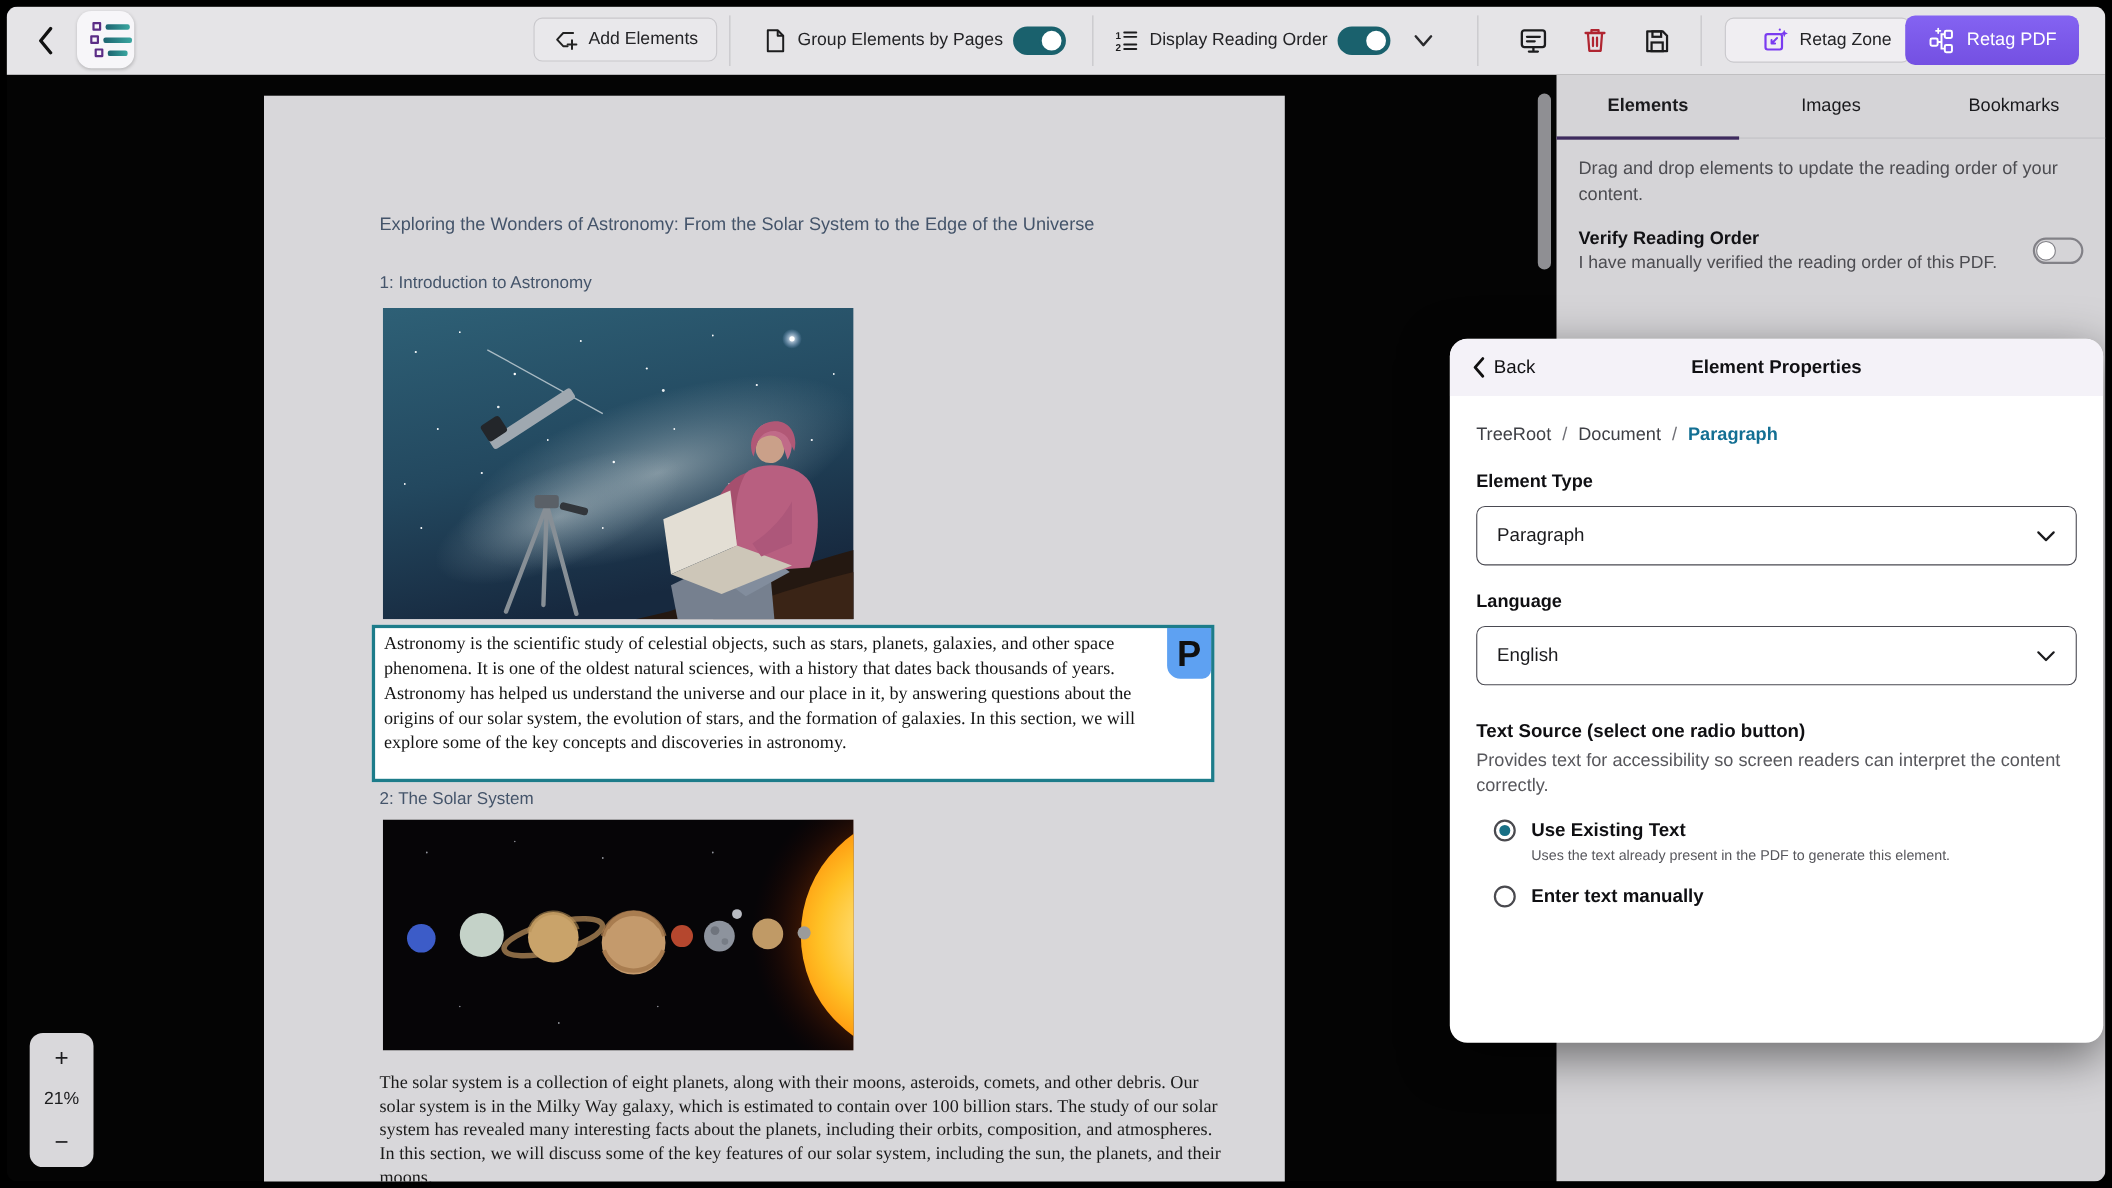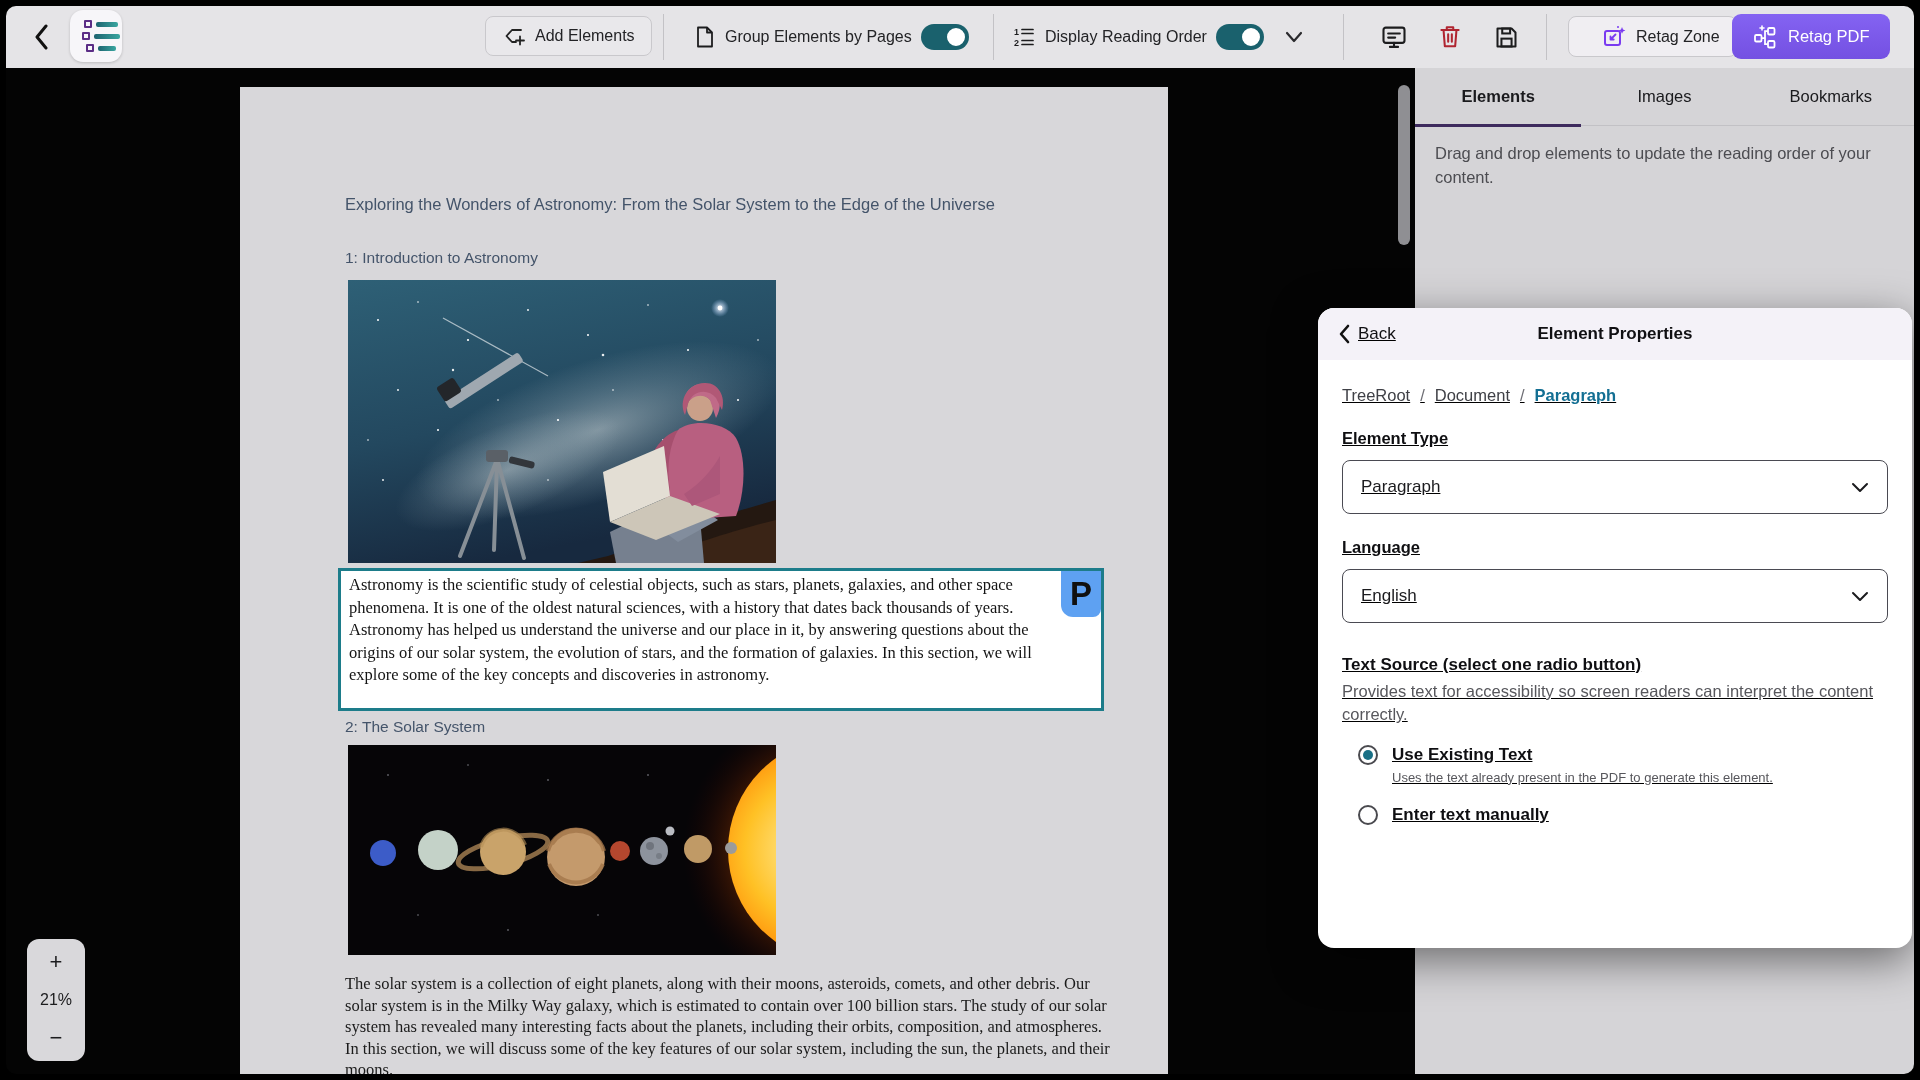--- a/index.html
+++ b/index.html
@@ -58,21 +58,21 @@
   .tab { flex:1; display:flex; align-items:center; justify-content:center; font-size:16.5px; color:#1a1a1d; cursor:pointer; position:relative; }
   .tab.active { font-weight:bold; }
   .tab.active::after { content:""; position:absolute; left:0; right:0; bottom:-2px; height:3px; background:#3e2b5e; }
   .panel-hint { padding:16px 20px 0 20px; font-size:16.5px; line-height:1.45; color:#4c4c51; }
   .verify-row { display:flex; align-items:center; padding:18px 20px 0 20px; gap:12px; }
   .verify-title { font-size:16.5px; font-weight:bold; color:#111114; }
   .verify-desc { font-size:16px; color:#4c4c51; margin-top:4px; }
 
   
   .props { position:absolute; left:1312px; top:302px; width:594px; height:640px; background:#fff;
-           border-radius:16px; box-shadow:0 12px 44px rgba(0,0,0,.5); z-index:10; overflow:hidden;text-decoration:underline; }
+           border-radius:16px; box-shadow:0 12px 44px rgba(0,0,0,.5); z-index:10; overflow:hidden; }
   .props-header { height:52px; background:#f4f2f8; display:flex; align-items:center; position:relative; padding:0 20px; }
   .props-back { display:flex; align-items:center; gap:8px; font-size:17px; color:#101013; background:none; border:none; cursor:pointer; }
   .props-title { position:absolute; left:0; right:0; text-align:center; font-size:17px; font-weight:bold; color:#101013; pointer-events:none; }
   .props-body { padding:26px 24px 0 24px; }
   .crumbs { font-size:16.5px; color:#3f4046; display:flex; gap:10px; align-items:center; }
   .crumb { cursor:pointer; }
   .crumb-sep { color:#6e6e74; }
   .crumb-active { color:#136f93; font-weight:bold; cursor:default; }
   .fld-label { font-size:16.5px; font-weight:bold; color:#0f0f12; margin-top:24px; }
   .select { margin-top:12px; height:54px; border:1.5px solid #4a4a52; border-radius:8px; display:flex;
@@ -340,20 +340,29 @@
     </div>
   </div>
 
   <aside class="right-panel">
     <div class="tabs">
       <div class="tab active">Elements</div>
       <div class="tab">Images</div>
       <div class="tab">Bookmarks</div>
     </div>
     <p class="panel-hint">Drag and drop elements to update the reading order of your content.</p>
+    <div class="verify-row">
+      <div style="flex:1">
+        <div class="verify-title">Verify Reading Order</div>
+        <div class="verify-desc">I have manually verified the reading order of this PDF.</div>
+      </div>
+      <span class="toggle-off">
+          <span class="knob"></span>
+        </span>
+    </div>
   </aside>
 
   <section class="props">
     <div class="props-header">
       <button class="props-back">
         <svg width="12" height="20" viewBox="0 0 12 20">
             <path d="M10 2 L3 10 L10 18" fill="none" stroke="#111" stroke-width="2.6" stroke-linecap="round" stroke-linejoin="round"></path>
           </svg>
         <span>Back</span>
       </button>

